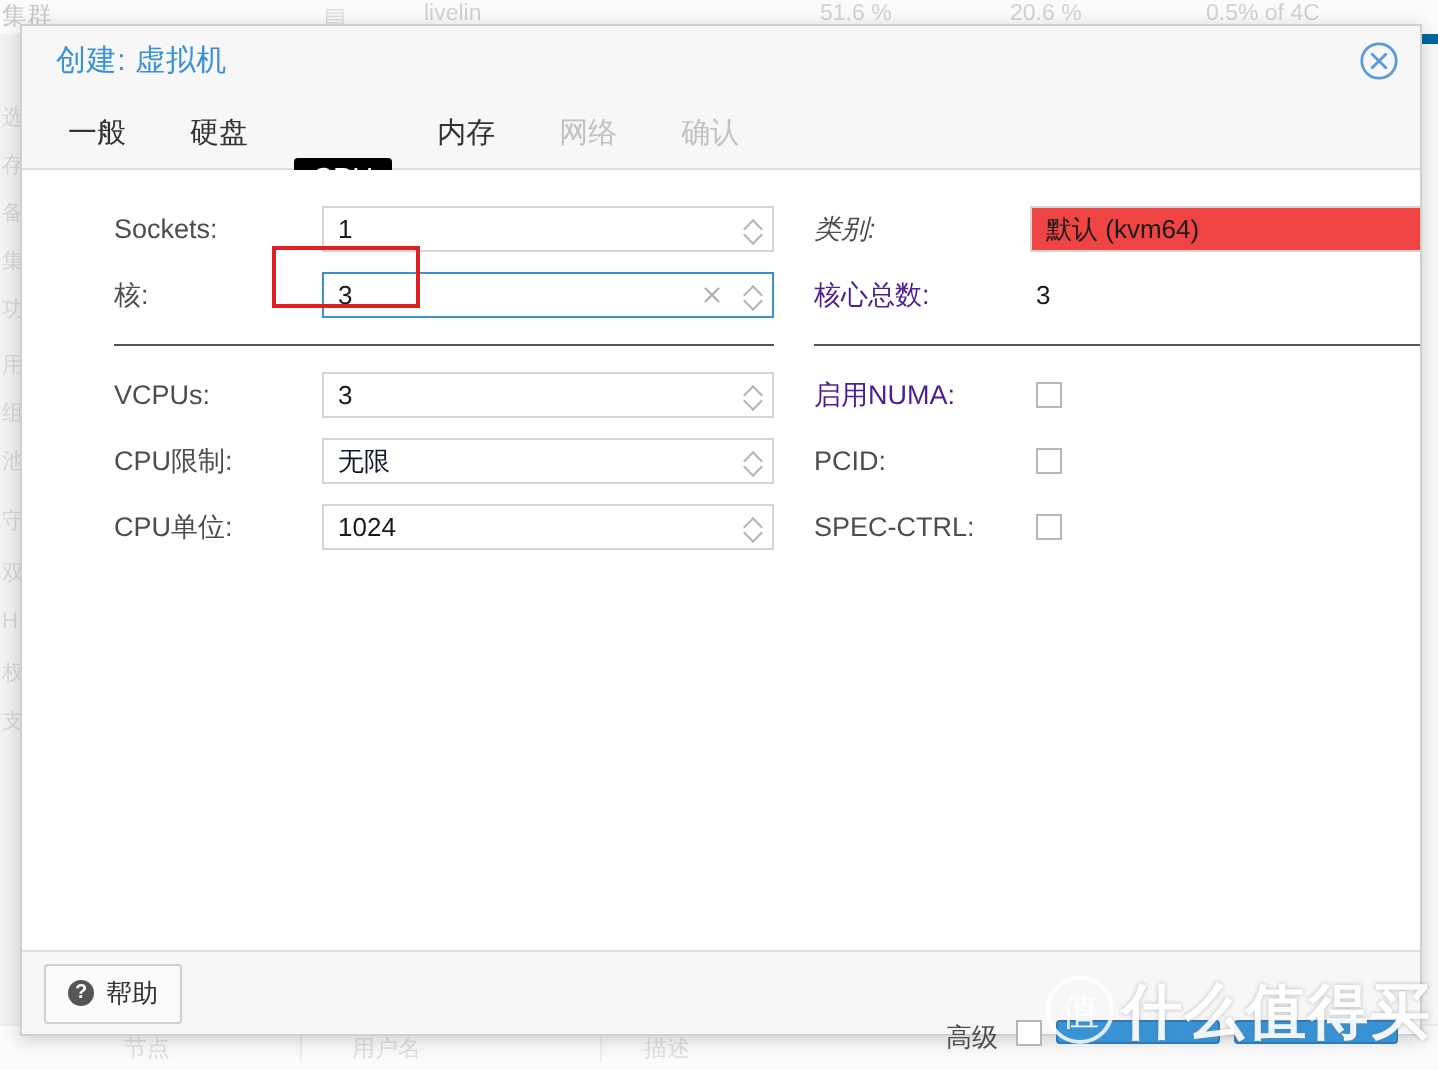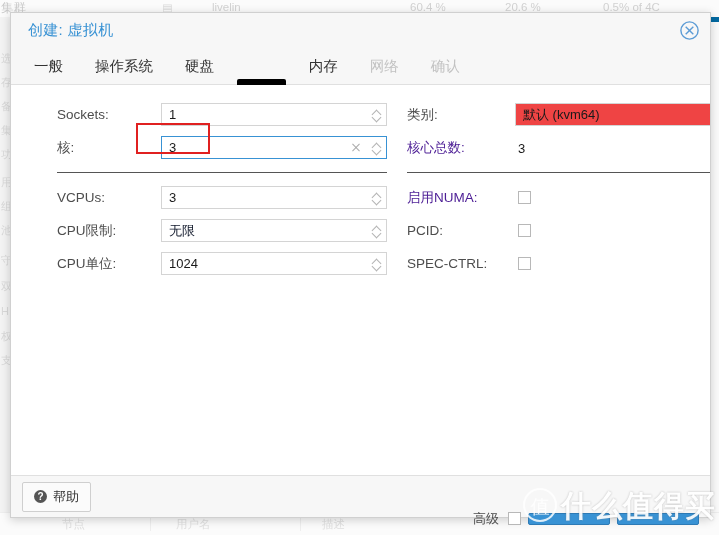--- a/index.html
+++ b/index.html
@@ -331,21 +331,21 @@
     font-size: 10px;
     line-height: 13px;
     text-align: center;
     margin-right: 6px;
     flex: 0 0 auto;
     font-weight: bold;
   }
   .footer-right {
     margin-left: auto;
     display: flex;
-    align-items: center;
+    align-items: flex-start;
     gap: 7px;
     margin-top: 44px;
   }
   .adv-label {
     font-size: 13px;
     color: #4d4d4d;
     margin-right: 2px;
     white-space: nowrap;
   }
   .adv-box {
@@ -394,21 +394,21 @@
   }
 </style>
 </head>
 <body>
 
 <div id="bg">
 
   <div class="bg-toprow">
     <span class="bg-cell" style="left:1px;top:0px;font-size:12.5px;color:#c9c9c9;">集群</span>
     <span class="bg-cell" style="left:212px;">livelin</span>
-    <span class="bg-cell" style="left:410px;">60.4 %</span>
+    <span class="bg-cell" style="left:410px;">51.6 %</span>
     <span class="bg-cell" style="left:505px;">20.6 %</span>
     <span class="bg-cell" style="left:603px;">0.5% of 4C</span>
     <span class="bg-cell" style="left:162px;top:1px;color:#dcdcdc;">▤</span>
   </div>
 
   <div class="bg-sidebar">
     <span class="bg-side-item" style="top:34px;">选</span>
     <span class="bg-side-item" style="top:58px;">存</span>
     <span class="bg-side-item" style="top:82px;">备</span>
     <span class="bg-side-item" style="top:106px;">集</span>
@@ -440,21 +440,20 @@
       <svg width="21" height="21" viewBox="0 0 21 21">
         <circle cx="10.5" cy="10.5" r="8.6" fill="none" stroke="#5b9bd5" stroke-width="1.4"></circle>
         <line x1="6.7" y1="6.7" x2="14.3" y2="14.3" stroke="#5b9bd5" stroke-width="1.4"></line>
         <line x1="14.3" y1="6.7" x2="6.7" y2="14.3" stroke="#5b9bd5" stroke-width="1.4"></line>
       </svg>
     </div>
   </div>
 
   <div class="dlg-tabs">
     <div class="tab">一般</div>
-    <div class="tab">操作系统</div>
     <div class="tab">硬盘</div>
     <div class="tab active">CPU</div>
     <div class="tab">内存</div>
     <div class="tab disabled">网络</div>
     <div class="tab disabled">确认</div>
   </div>
 
   <div class="dlg-body">
     <div class="form-grid">
 
@@ -525,21 +524,21 @@
                 <div class="chev down"></div>
               </div>
             </div>
           </div>
         </div>
       </div>
 
       <div class="col col-right">
 
         <div class="frow">
-          <div class="flabel" style="width:108px;flex:0 0 108px;">类别:</div>
+          <div class="flabel" style="width:108px;flex:0 0 108px;font-style:italic;">类别:</div>
           <div class="fctl">
             <div class="selfield">
               <span class="txtval">默认 (kvm64)</span>
               <div class="sel-chev">
                 <div class="chev down"></div>
               </div>
             </div>
           </div>
         </div>
 

